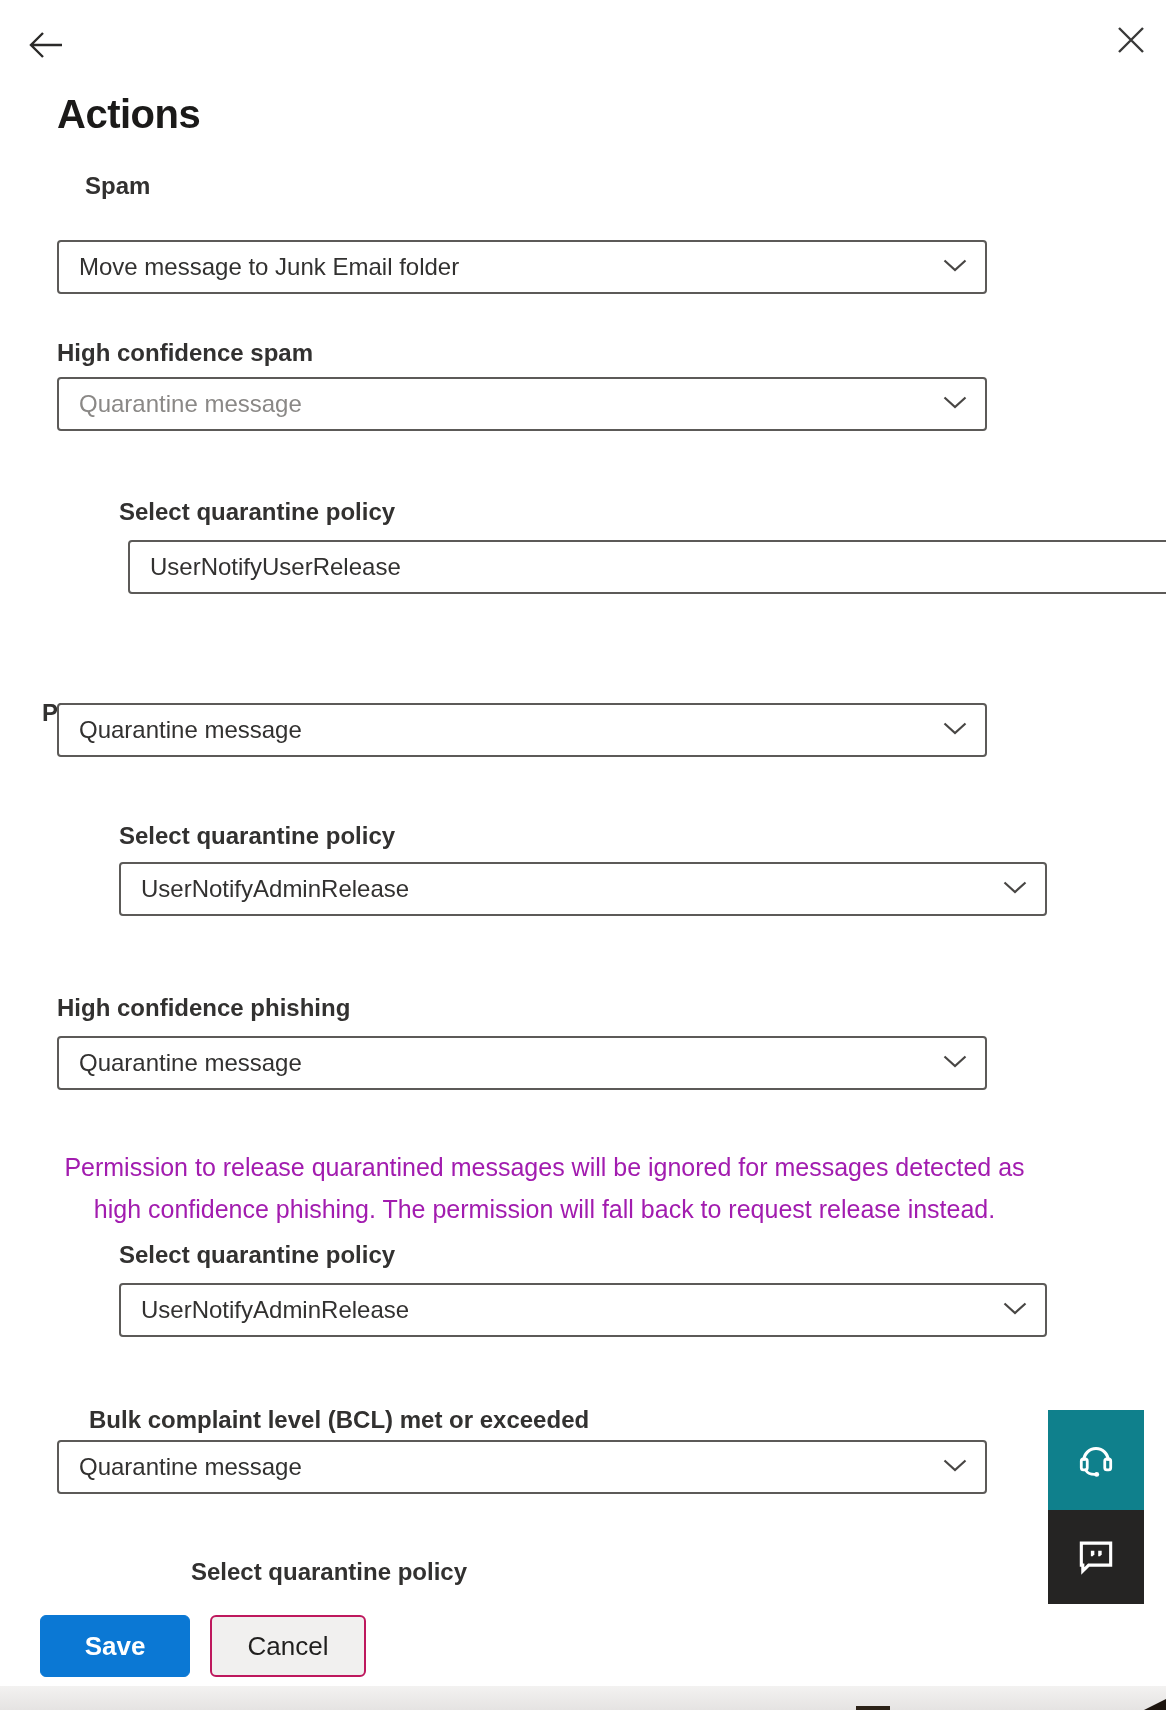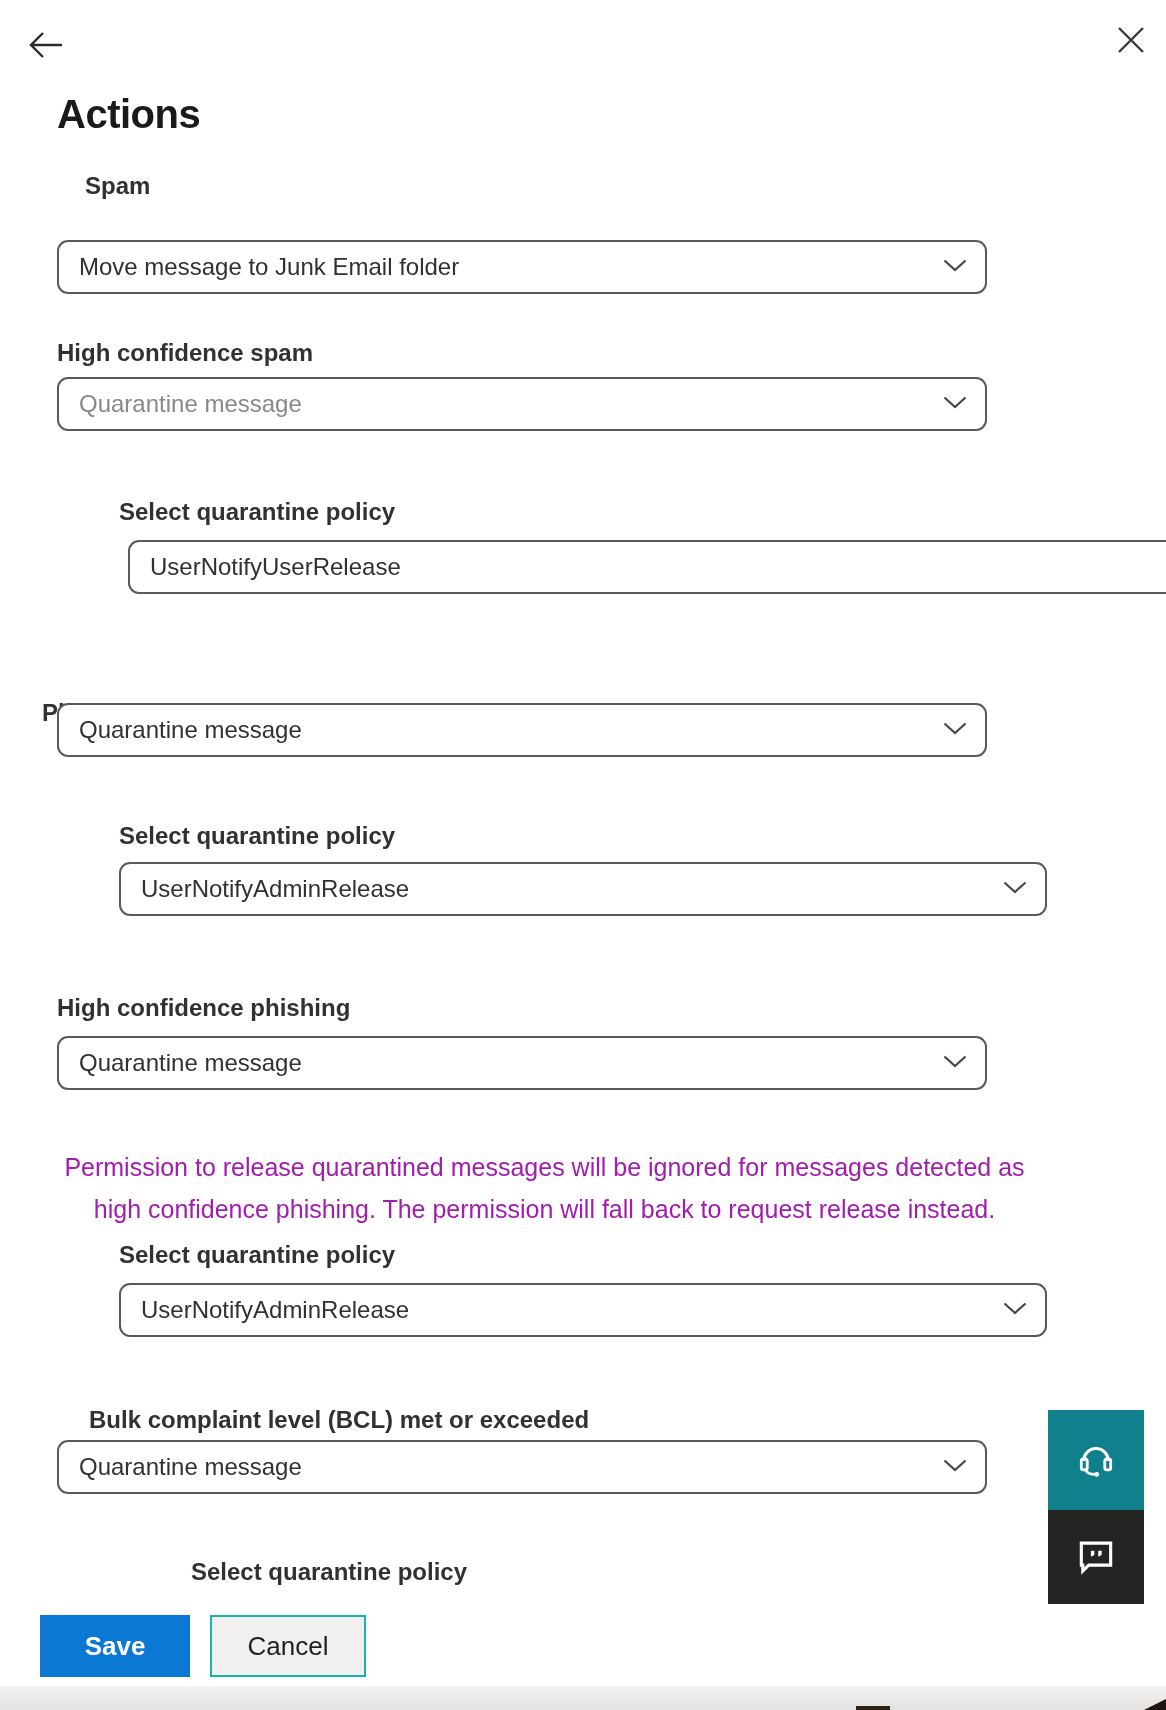--- a/index.html
+++ b/index.html
@@ -10,36 +10,36 @@
   .abs{position:absolute;text-align:center;}
   
   .icon-btn{cursor:pointer;background:none;border:none;padding:0;}
   
   .page-title{font-size:40px;font-weight:700;color:#1b1a19;letter-spacing:-0.5px;}
   
   .field-label{font-size:24px;font-weight:600;color:#323130;white-space:nowrap;}
   
   .dropdown{
     position:absolute;height:54px;background:#ffffff;border:2px solid #5c5a58;
-    border-radius:11px;display:flex;align-items:center;box-sizing:border-box;
+    border-radius:4px;display:flex;align-items:center;box-sizing:border-box;
     padding:0 18px 0 20px;justify-content:space-between;cursor:pointer;
   }
   .dd-value{font-size:24px;color:#323130;white-space:nowrap;overflow:hidden;}
   .dd-value.muted{color:#8a8886;}
   .chevron{flex:none;margin-left:12px;}
   
   .note{font-size:25px;line-height:42px;color:#a21caf;font-weight:400;}
   
   .clip-wrap{overflow:hidden;}
   
   .btn{display:flex;align-items:center;justify-content:center;box-sizing:border-box;
-       font-family:"Liberation Sans",sans-serif;cursor:pointer;border-radius:0;}
+       font-family:"Liberation Sans",sans-serif;cursor:pointer;border-radius:6px;}
   .btn-primary{background:#0b78d4;color:#ffffff;border:1px solid #0b78d4;
        font-size:26px;font-weight:600;}
-  .btn-default{background:#f1f0ef;color:#201f1e;border:2px solid #14b8a6;
+  .btn-default{background:#f1f0ef;color:#201f1e;border:2px solid #be185d;
        font-size:26px;font-weight:400;}
   
   .float-btn{display:flex;align-items:center;justify-content:center;border:none;cursor:pointer;padding:0;}
   
   .bottom-strip{background:linear-gradient(to bottom,#f3f2f1,#e5e3e2);}
   .sliver{background:#2b2117;}
   .corner-wedge{background:#1d150f;clip-path:polygon(0 100%,100% 0,100% 100%);}
 </style>
 </head>
 <body>

